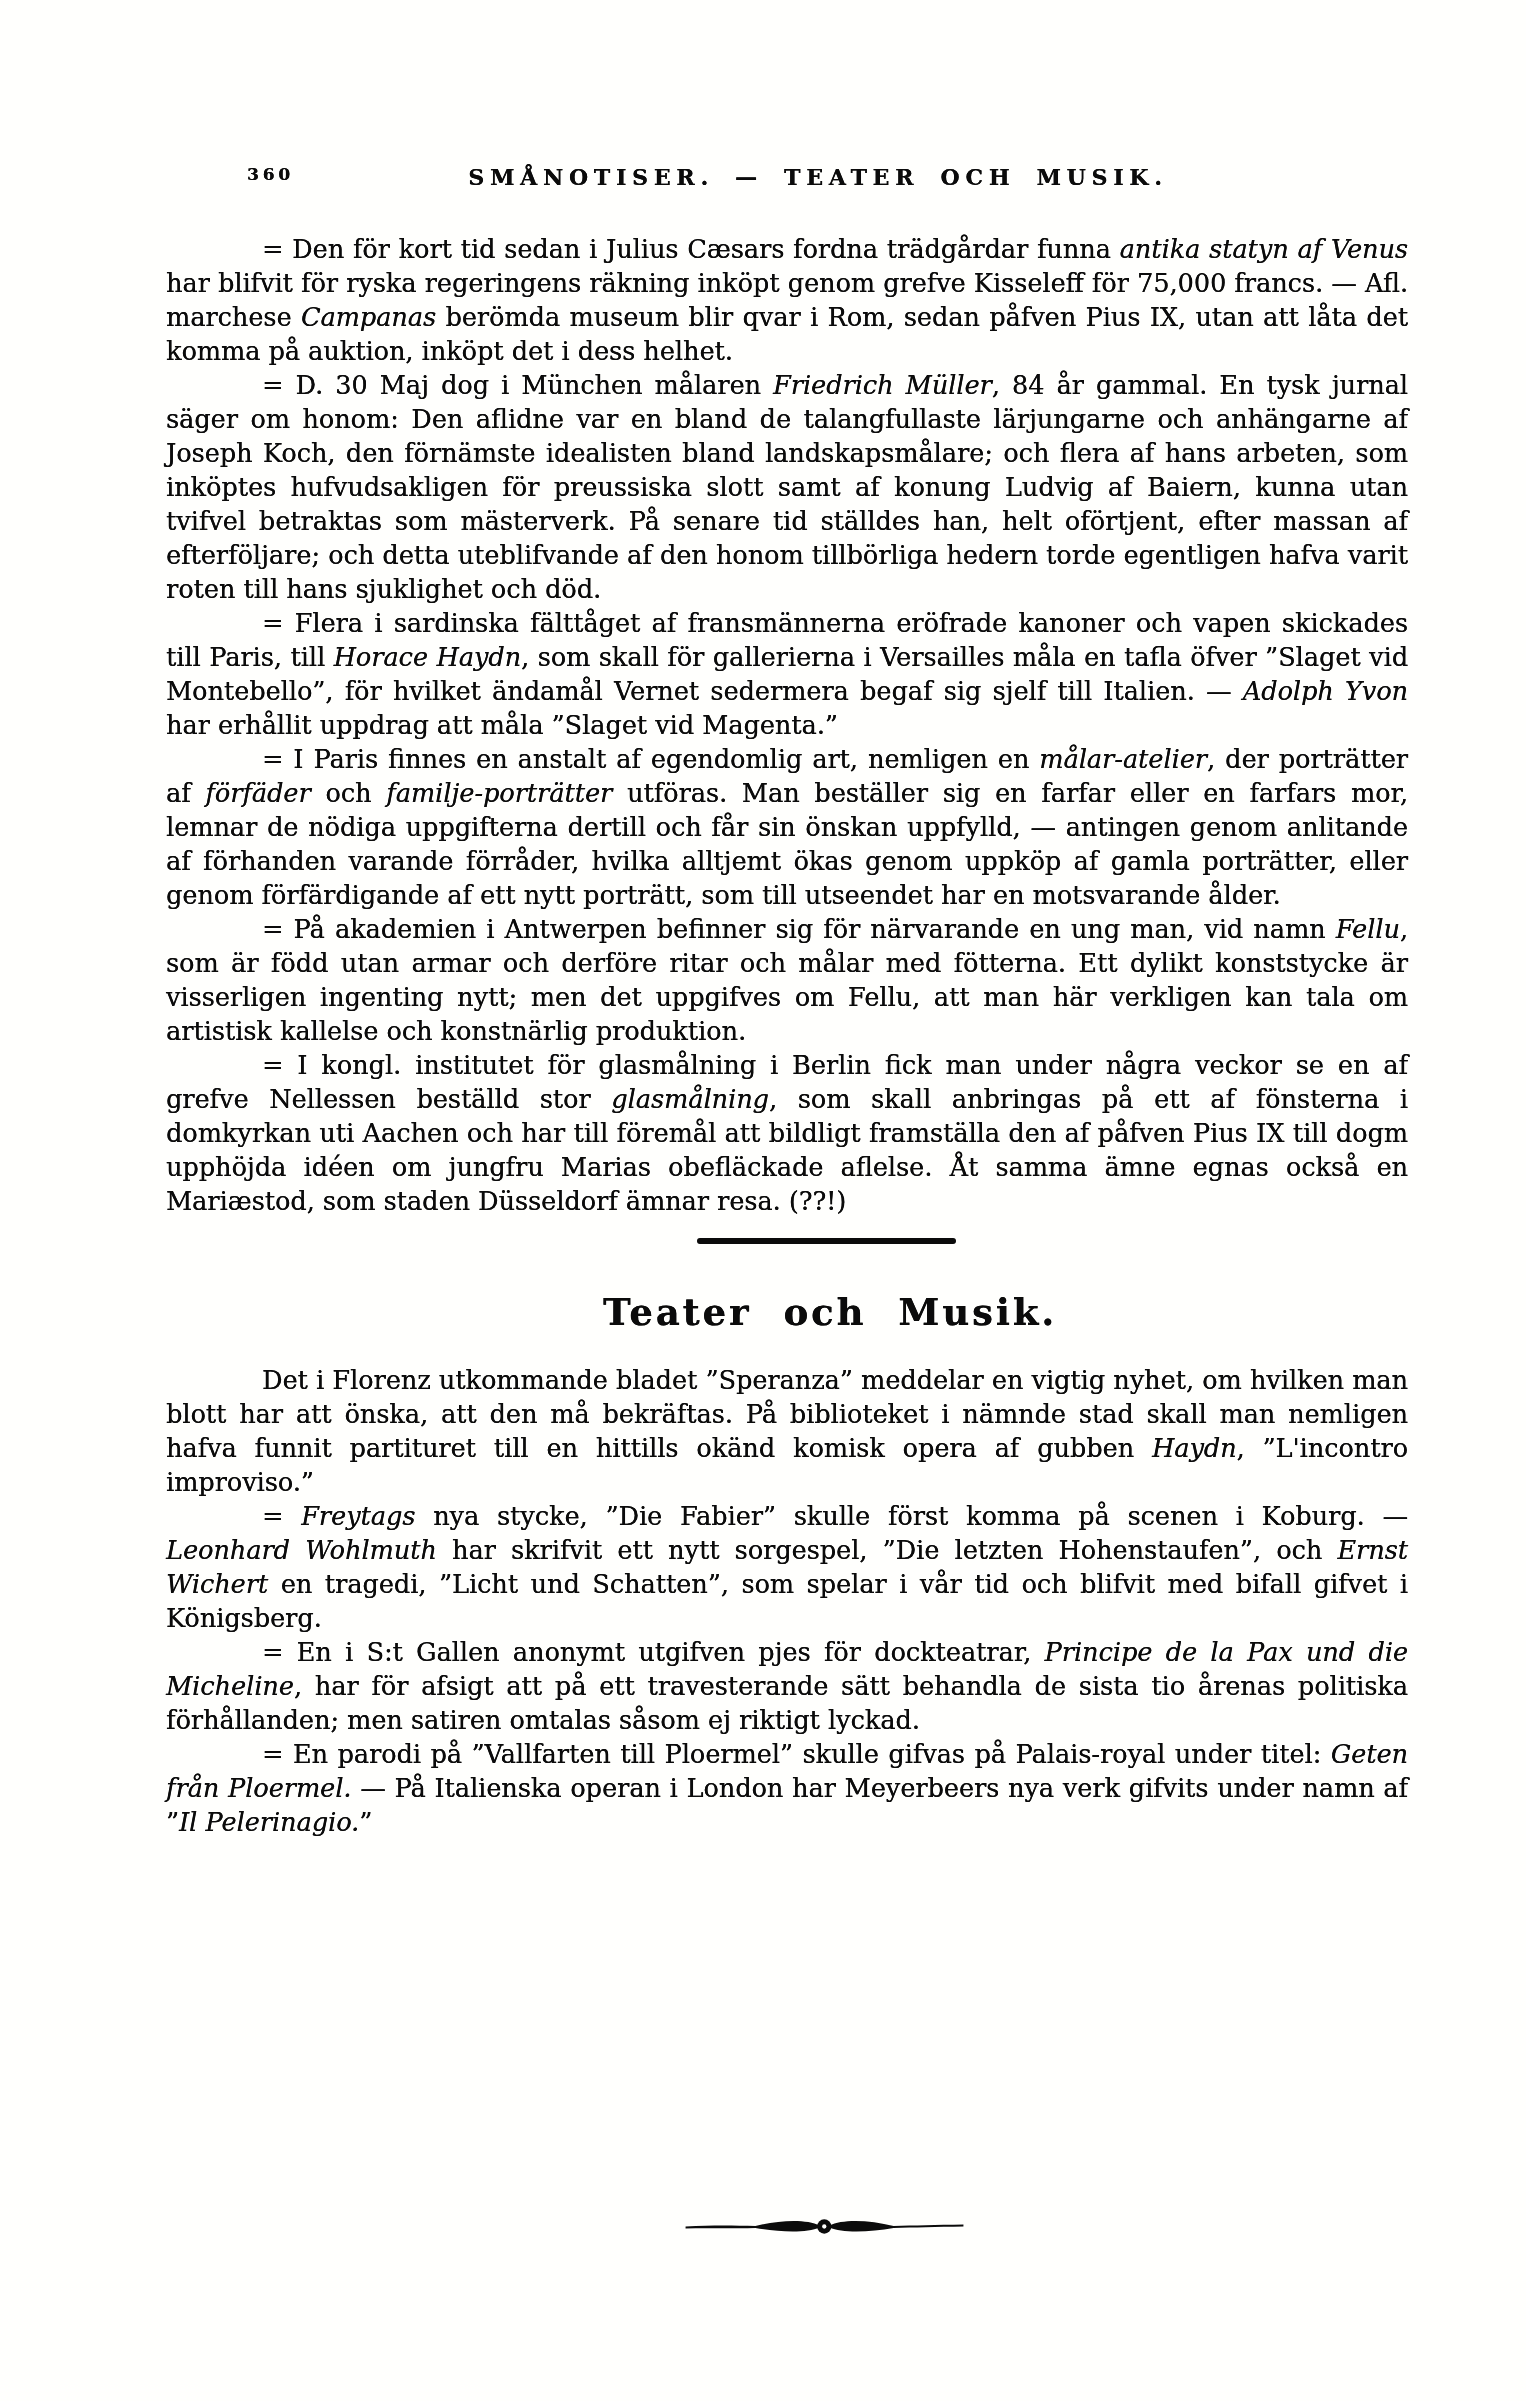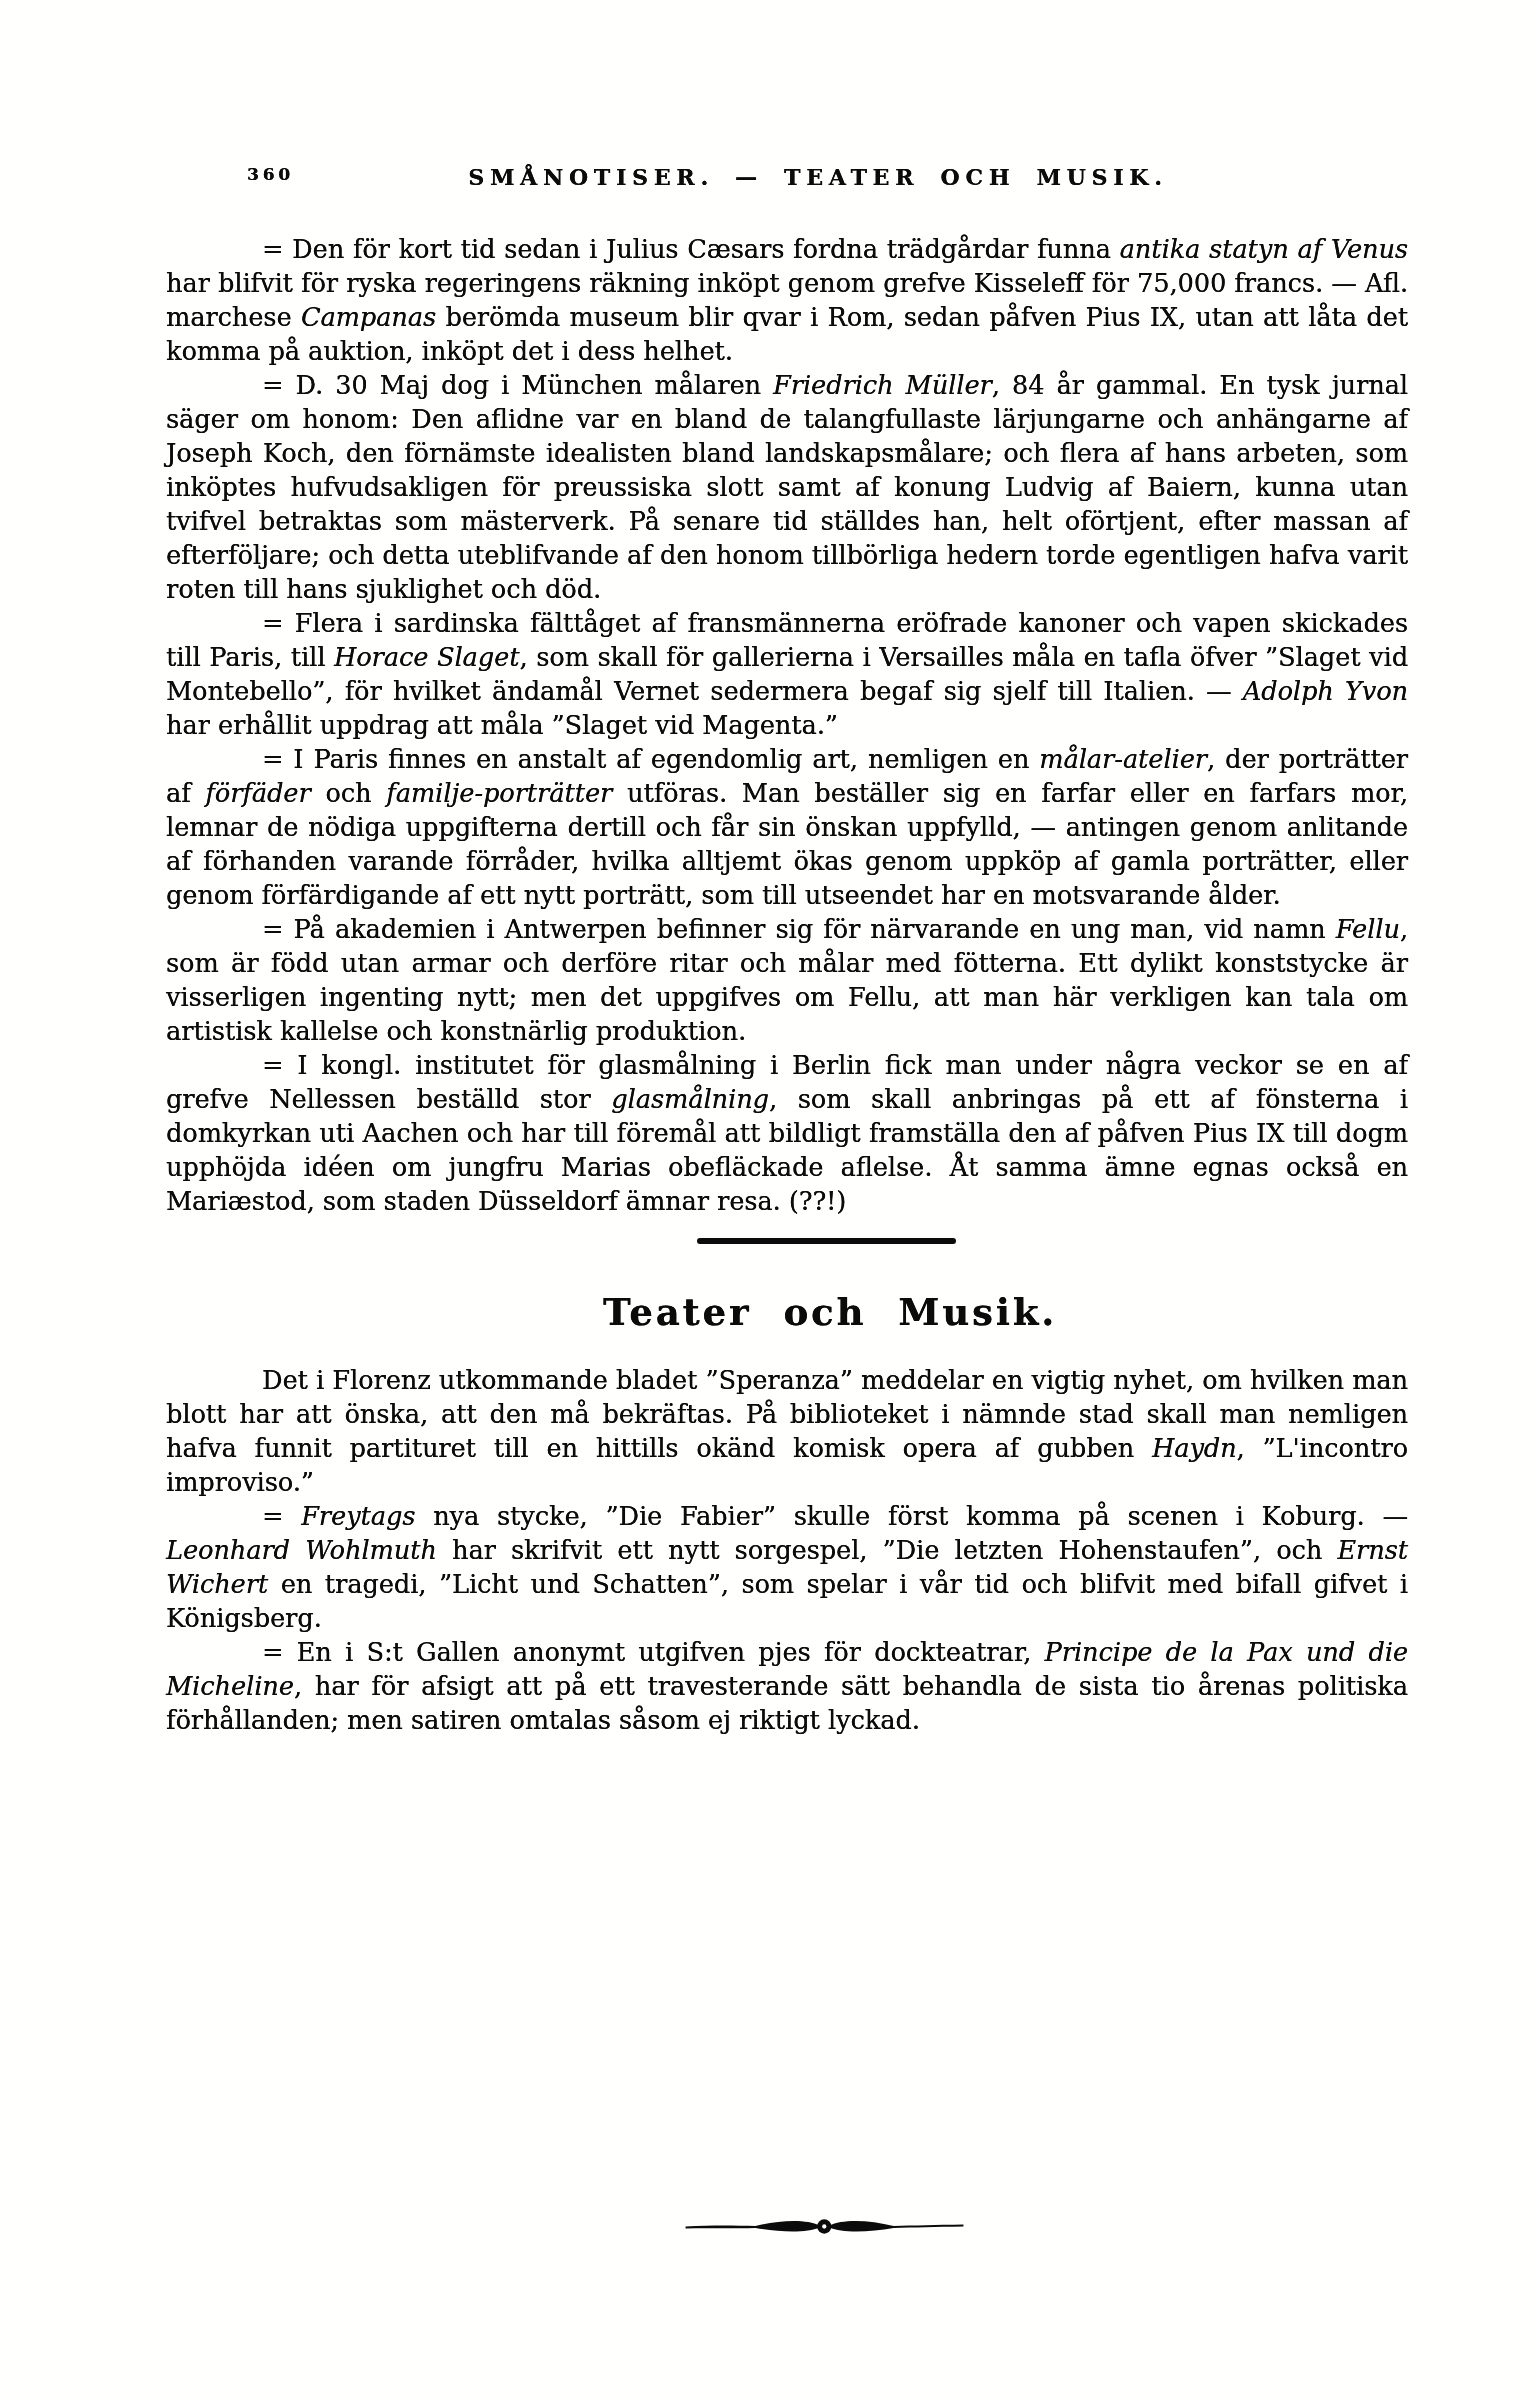--- a/index.html
+++ b/index.html
@@ -57,32 +57,33 @@
 
   <div class="running-head">
     <span class="folio">360</span>
     <span class="rtitle">SMÅNOTISER. — TEATER OCH MUSIK.</span>
   </div>
 
   <div class="content">
 
     <p class="body-par">= Den för kort tid sedan i Julius Cæsars fordna trädgårdar funna <em>antika statyn af Venus</em> har blifvit för ryska regeringens räkning inköpt genom grefve Kisseleff för 75,000 francs. — Afl. marchese <em>Campanas</em> berömda museum blir qvar i Rom, sedan påfven Pius IX, utan att låta det komma på auktion, inköpt det i dess helhet.</p>
     <p class="body-par">= D. 30 Maj dog i München målaren <em>Friedrich Müller</em>, 84 år gammal. En tysk jurnal säger om honom: Den aflidne var en bland de talangfullaste lärjungarne och anhängarne af Joseph Koch, den förnämste idealisten bland landskapsmålare; och flera af hans arbeten, som inköptes hufvudsakligen för preussiska slott samt af konung Ludvig af Baiern, kunna utan tvifvel betraktas som mästerverk. På senare tid ställdes han, helt oförtjent, efter massan af efterföljare; och detta uteblifvande af den honom tillbörliga hedern torde egentligen hafva varit roten till hans sjuklighet och död.</p>
-    <p class="body-par">= Flera i sardinska fälttåget af fransmännerna eröfrade kanoner och vapen skickades till Paris, till <em>Horace Slaget</em>, som skall för gallerierna i Versailles måla en tafla öfver ”Slaget vid Montebello”, för hvilket ändamål Vernet sedermera begaf sig sjelf till Italien. — <em>Adolph Yvon</em> har erhållit uppdrag att måla ”Slaget vid Magenta.”</p>
+    <p class="body-par">= Flera i sardinska fälttåget af fransmännerna eröfrade kanoner och vapen skickades till Paris, till <em>Horace Haydn</em>, som skall för gallerierna i Versailles måla en tafla öfver ”Slaget vid Montebello”, för hvilket ändamål Vernet sedermera begaf sig sjelf till Italien. — <em>Adolph Yvon</em> har erhållit uppdrag att måla ”Slaget vid Magenta.”</p>
     <p class="body-par">= I Paris finnes en anstalt af egendomlig art, nemligen en <em>målar-atelier</em>, der porträtter af <em>förfäder</em> och <em>familje-porträtter</em> utföras. Man beställer sig en farfar eller en farfars mor, lemnar de nödiga uppgifterna dertill och får sin önskan uppfylld, — antingen genom anlitande af förhanden varande förråder, hvilka alltjemt ökas genom uppköp af gamla porträtter, eller genom förfärdigande af ett nytt porträtt, som till utseendet har en motsvarande ålder.</p>
     <p class="body-par">= På akademien i Antwerpen befinner sig för närvarande en ung man, vid namn <em>Fellu</em>, som är född utan armar och derföre ritar och målar med fötterna. Ett dylikt konststycke är visserligen ingenting nytt; men det uppgifves om Fellu, att man här verkligen kan tala om artistisk kallelse och konstnärlig produktion.</p>
     <p class="body-par">= I kongl. institutet för glasmålning i Berlin fick man under några veckor se en af grefve Nellessen beställd stor <em>glasmålning</em>, som skall anbringas på ett af fönsterna i domkyrkan uti Aachen och har till föremål att bildligt framställa den af påfven Pius IX till dogm upphöjda idéen om jungfru Marias obefläckade aflelse. Åt samma ämne egnas också en Mariæstod, som staden Düsseldorf ämnar resa.  (??!)</p>
 
     <div class="rule-divider"></div>
 
     <h2 class="section-heading">Teater och Musik.</h2>
 
     <p class="body-par">Det i Florenz utkommande bladet ”Speranza” meddelar en vigtig nyhet, om hvilken man blott har att önska, att den må bekräftas. På biblioteket i nämnde stad skall man nemligen hafva funnit partituret till en hittills okänd komisk opera af gubben <em>Haydn</em>, ”L'incontro improviso.”</p>
     <p class="body-par">= <em>Freytags</em> nya stycke, ”Die Fabier” skulle först komma på scenen i Koburg. — <em>Leonhard Wohlmuth</em> har skrifvit ett nytt sorgespel, ”Die letzten Hohenstaufen”, och <em>Ernst Wichert</em> en tragedi, ”Licht und Schatten”, som spelar i vår tid och blifvit med bifall gifvet i Königsberg.</p>
     <p class="body-par">= En i S:t Gallen anonymt utgifven pjes för dockteatrar, <em>Principe de la Pax und die Micheline</em>, har för afsigt att på ett travesterande sätt behandla de sista tio årenas politiska förhållanden; men satiren omtalas såsom ej riktigt lyckad.</p>
+    <p class="body-par">= En parodi på ”Vallfarten till Ploermel” skulle gifvas på Palais-royal under titel: <em>Geten från Ploermel.</em> — På Italienska operan i London har Meyerbeers nya verk gifvits under namn af ”<em>Il Pelerinagio.</em>”</p>
 
   </div>
 
   <div class="ornament">
     <svg viewBox="0 0 585 46" xmlns="http://www.w3.org/2000/svg">
       <path d="M2 24 C 60 21 105 22 148 23 C 198 10 256 8 282 22 L282 26 C 256 38 198 36 148 27 C 105 28 60 27 2 28 Z"></path>
       <path d="M583 20 C 525 21 480 22 437 23 C 387 10 329 8 303 22 L303 26 C 329 38 387 36 437 27 C 480 26 525 25 583 24 Z"></path>
       <circle cx="292" cy="24" r="15"></circle>
       <circle class="hole" cx="292" cy="24" r="4.5"></circle>
     </svg>

